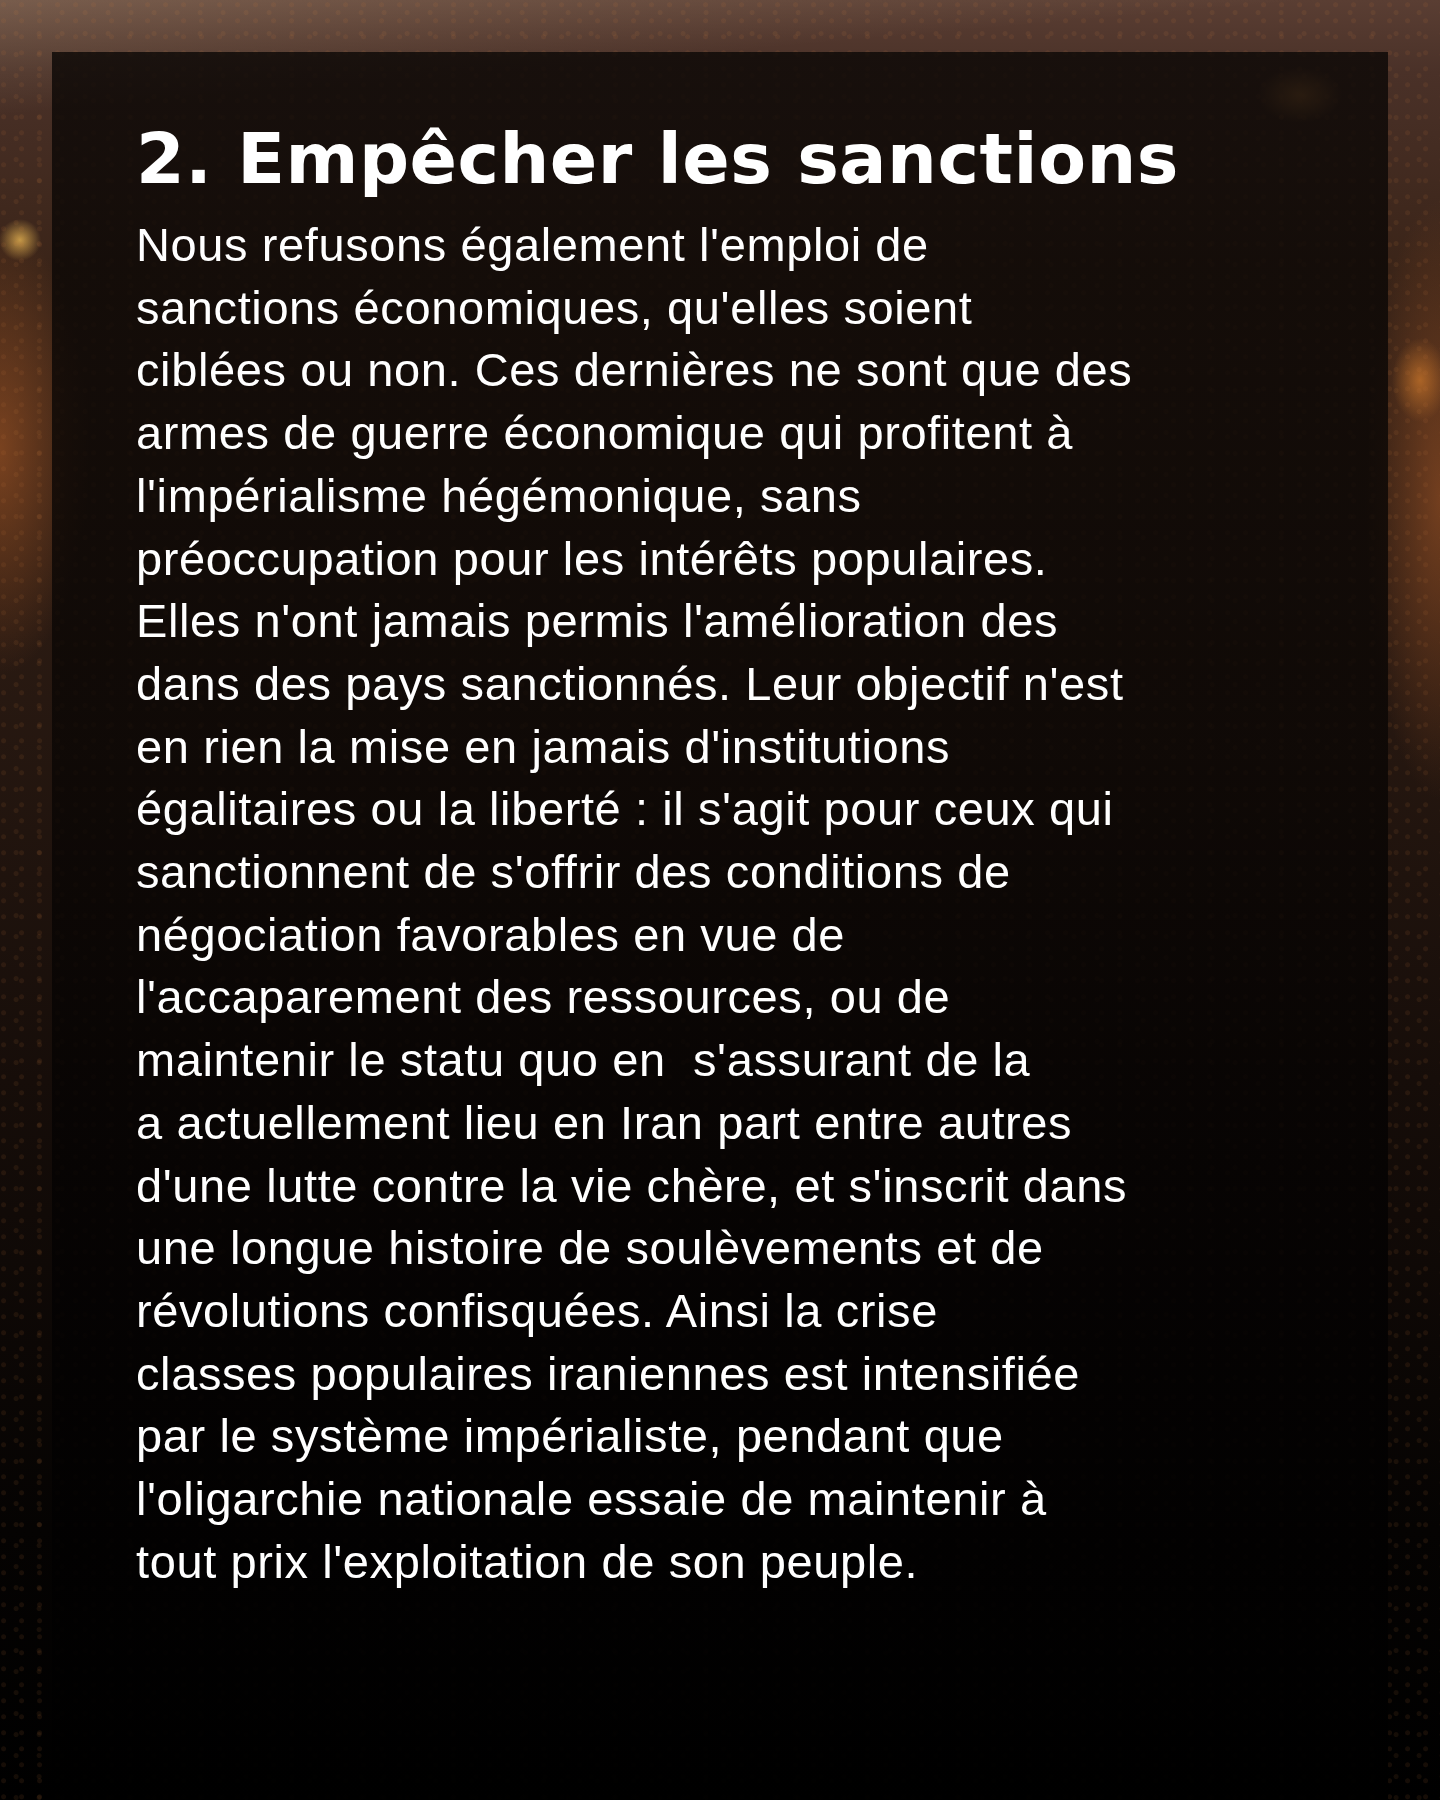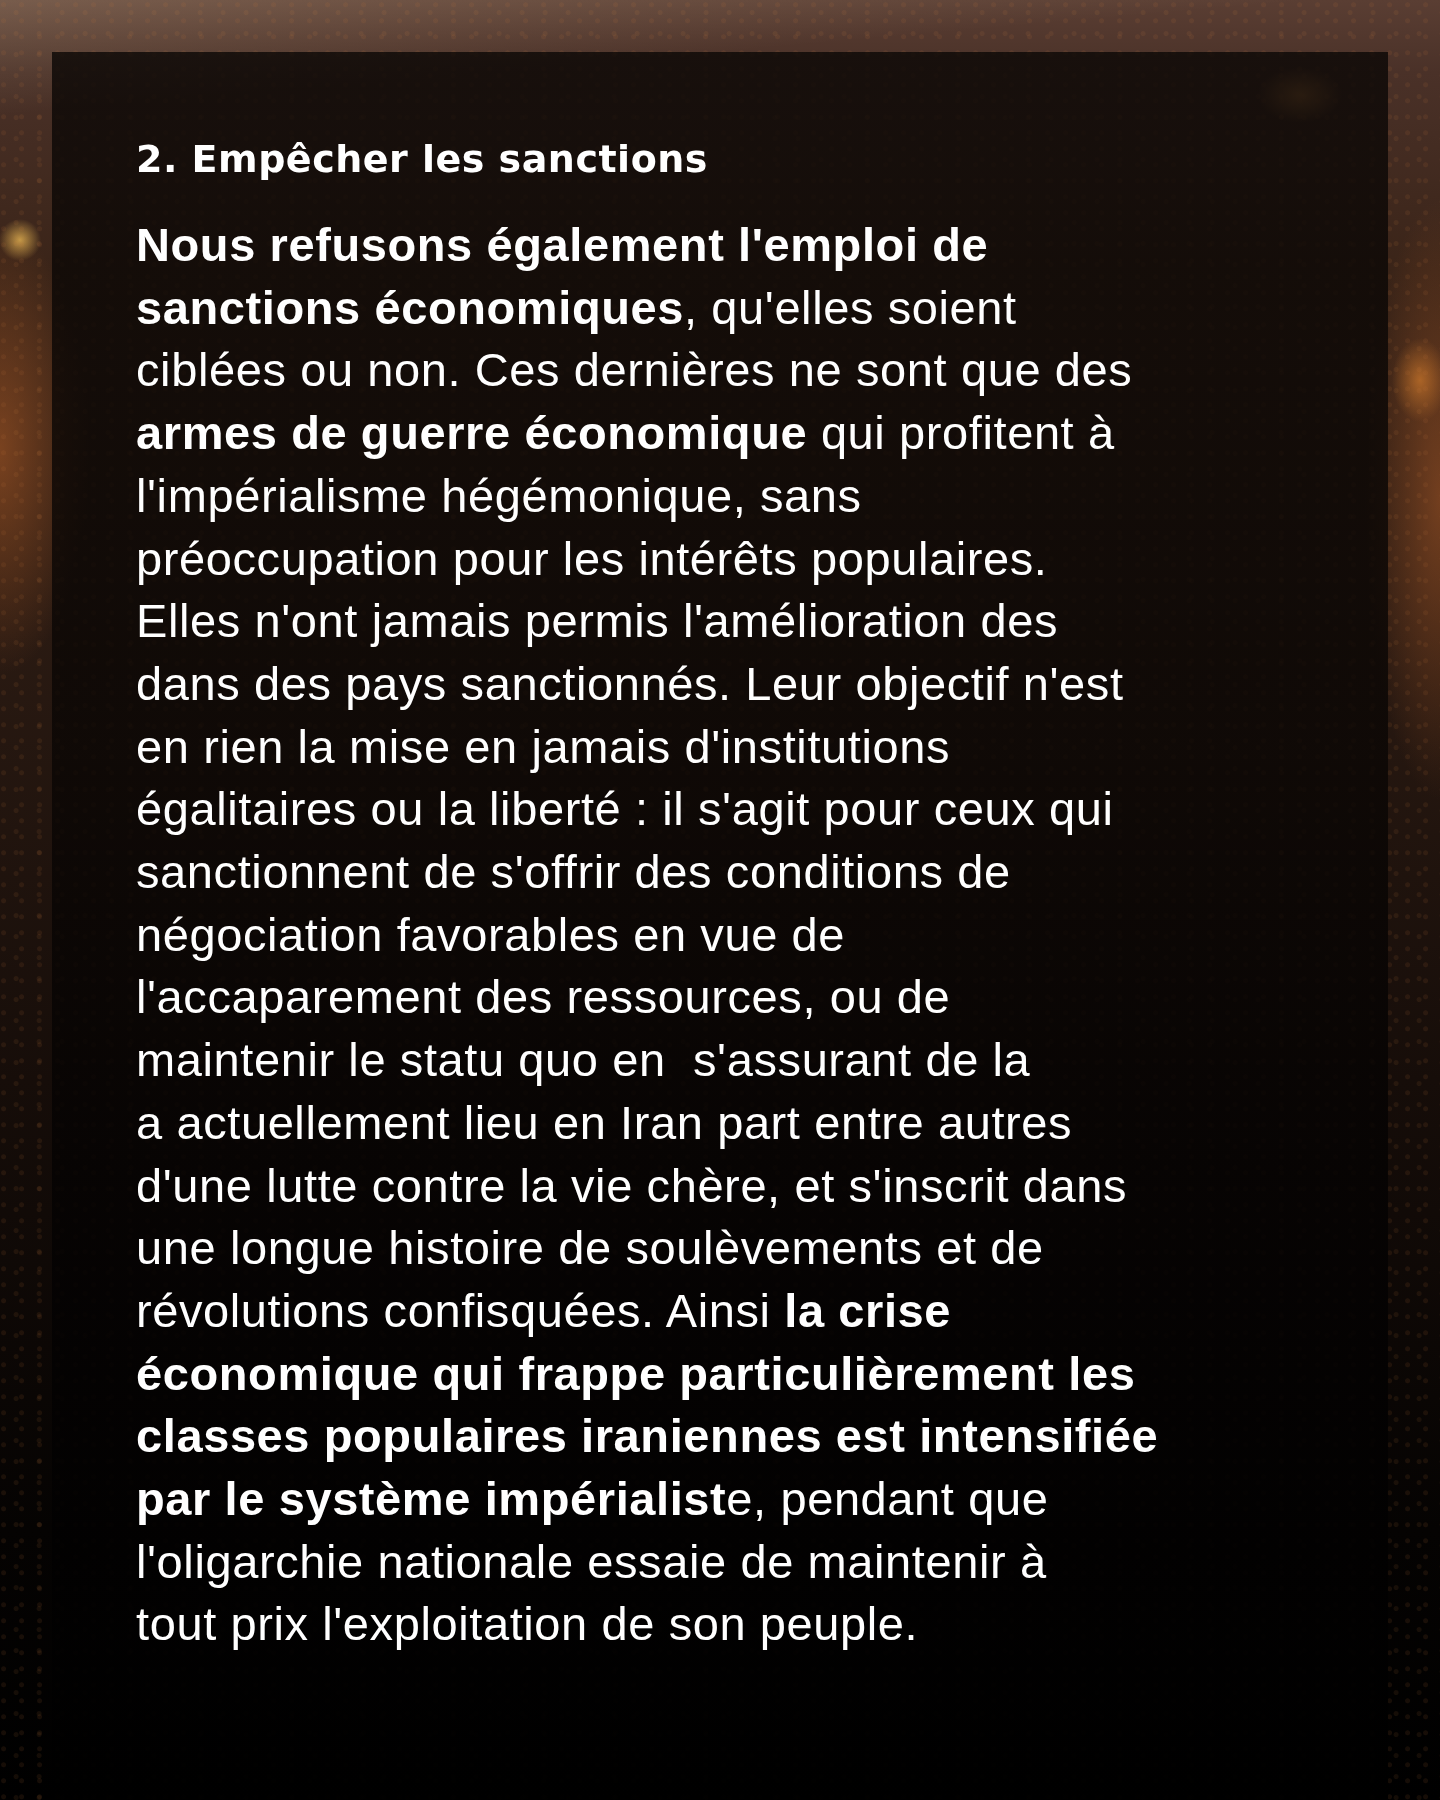--- a/index.html
+++ b/index.html
@@ -29,32 +29,32 @@
   }
   .panel {
     position: absolute; left: 52px; top: 52px; width: 1336px; height: 1748px;
     background: linear-gradient(to bottom, rgba(12,8,6,0.82) 0%, rgba(10,6,4,0.80) 40%, rgba(4,2,2,0.88) 70%, rgba(0,0,0,0.96) 100%);
   }
   .content {
     position: absolute; left: 84px; top: 0; width: 1300px; color: #ffffff;
   }
   .title {
     position: absolute; top: 72px; left: 0;
-    margin: 0; font-weight: 900; font-size: 38px; line-height: 70px;
+    margin: 0; font-weight: 900; font-size: 70px; line-height: 70px;
     letter-spacing: 0.5px;
     font-family: "DejaVu Sans", sans-serif;
     white-space: nowrap;
   }
   .body {
     position: absolute; top: 162px; left: 0;
     margin: 0; font-size: 47px; line-height: 62.7px;
     font-weight: 400; letter-spacing: 0.6px;
   }
   .line { display: block; white-space: pre; }
-  .b { font-weight: 700; text-align: right; }
+  .b { font-weight: 400; text-align: right; }
 </style>
 </head>
 <body>
 
 <div class="bg"></div>
 <div class="crowd"></div>
 
 <div class="panel">
   <div class="content">
     <h1 class="title">2. Empêcher les sanctions</h1>
@@ -70,20 +70,19 @@
         <span class="line"><span>en rien la mise en jamais d'institutions</span></span>
         <span class="line"><span>égalitaires ou la liberté : il s'agit pour ceux qui</span></span>
         <span class="line"><span>sanctionnent de s'offrir des conditions de</span></span>
         <span class="line"><span>négociation favorables en vue de</span></span>
         <span class="line"><span>l'accaparement des ressources, ou de</span></span>
         <span class="line"><span>maintenir le statu quo en  s'assurant de la</span></span>
         <span class="line"><span>a actuellement lieu en Iran part entre autres</span></span>
         <span class="line"><span>d'une lutte contre la vie chère, et s'inscrit dans</span></span>
         <span class="line"><span>une longue histoire de soulèvements et de</span></span>
         <span class="line"><span>révolutions confisquées. Ainsi </span><span class="b">la crise</span></span>
-        <span class="line"><span class="b">économique qui frappe particulièrement les</span></span>
         <span class="line"><span class="b">classes populaires iraniennes est intensifiée</span></span>
         <span class="line"><span class="b">par le système impérialist</span><span>e, pendant que</span></span>
         <span class="line"><span>l'oligarchie nationale essaie de maintenir à</span></span>
         <span class="line"><span>tout prix l'exploitation de son peuple.</span></span>
       </p>
   </div>
 </div>
 
 </body></html>

